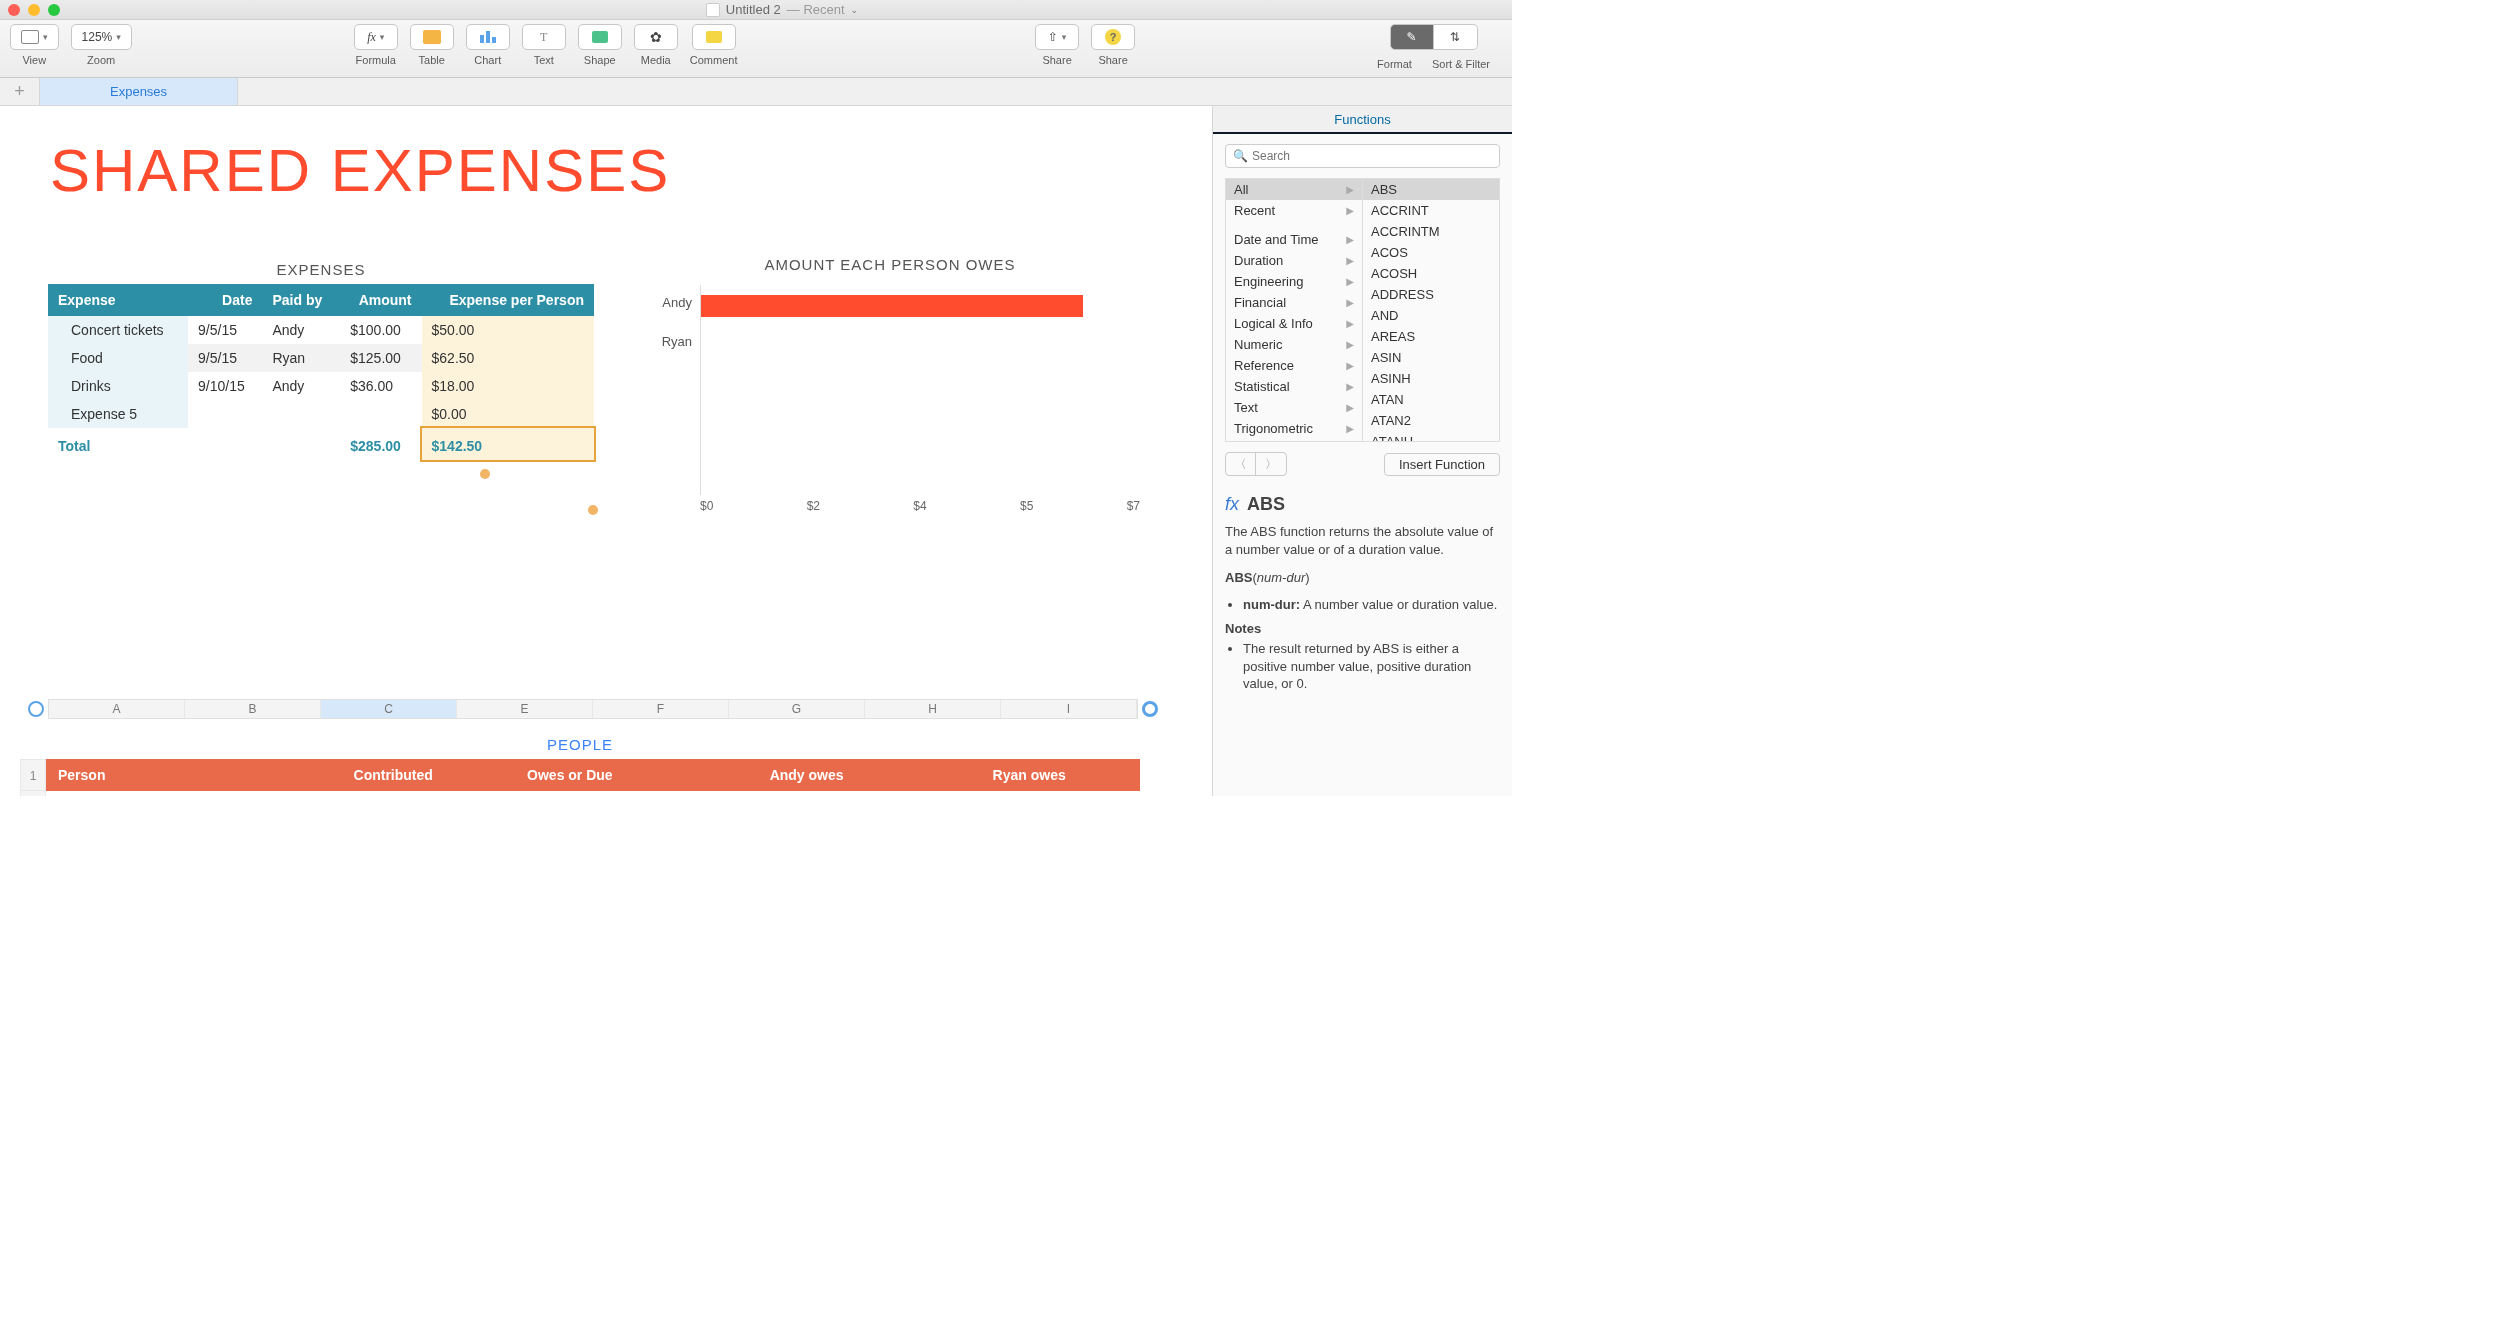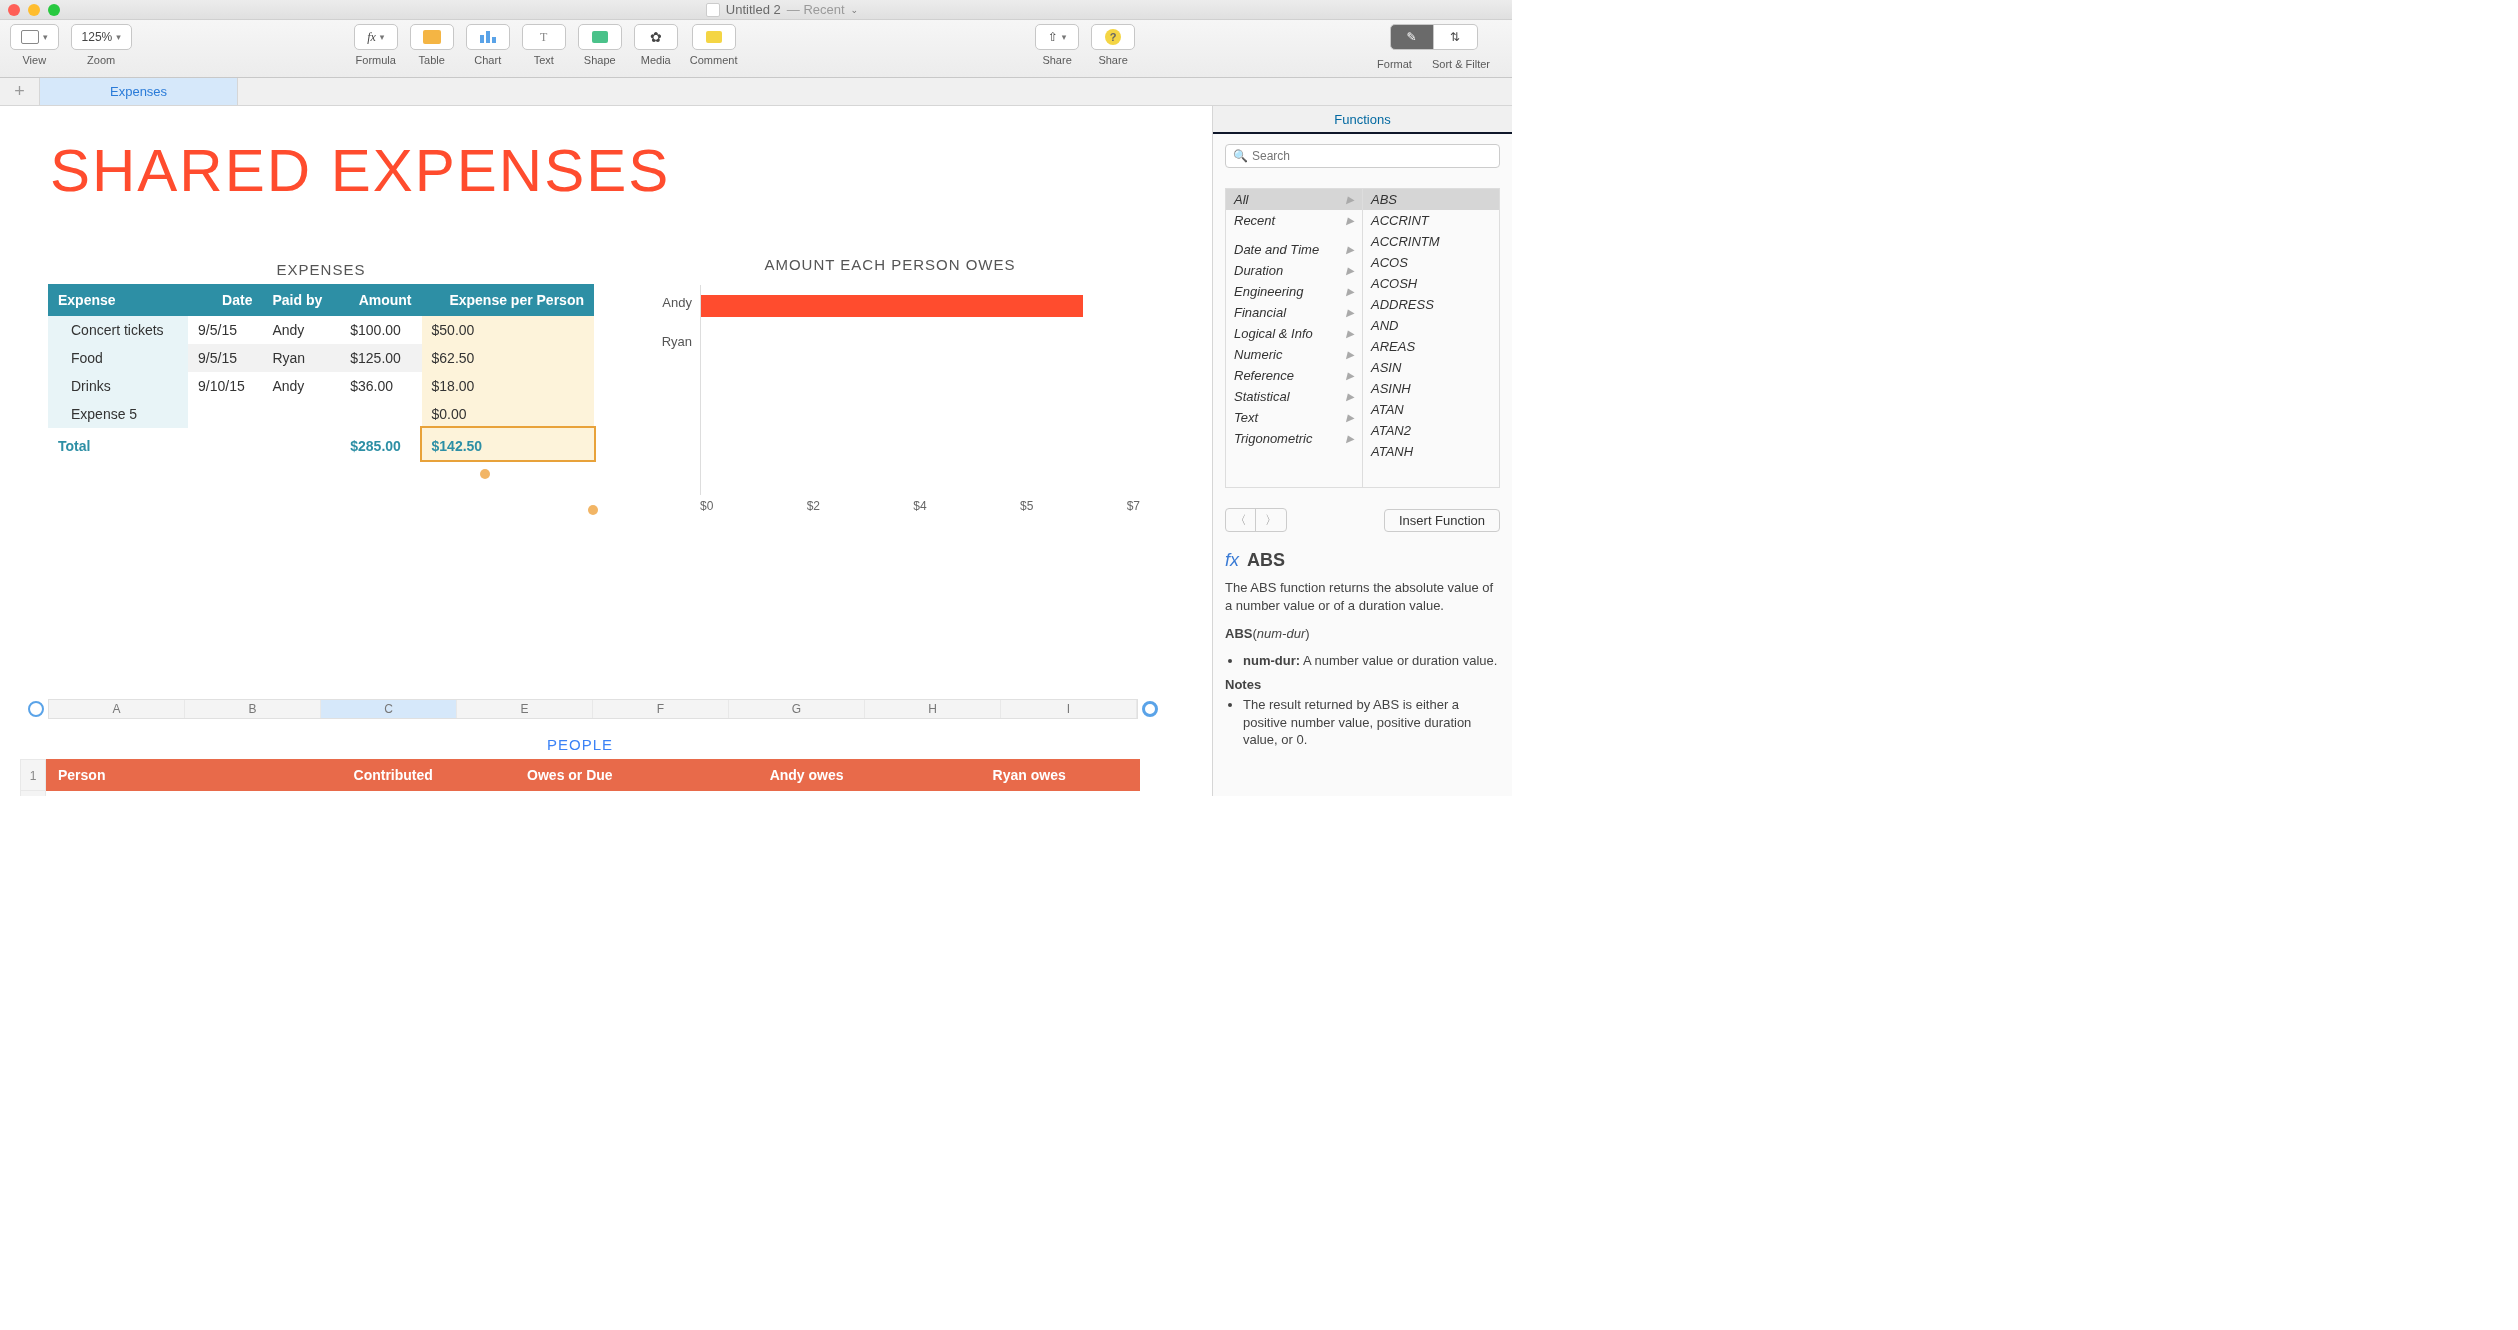--- a/index.html
+++ b/index.html
@@ -83,21 +83,21 @@
 table.ppl td.c { text-align:center; }
 .owes-red { color:#d9402a; font-weight:600; text-align:center; }
 
 
 .side-hdr { height:28px; background:#f0f0f0; border-bottom:2px solid #0f172a; display:flex; align-items:center; justify-content:center; font-size:13px; color:#0369a1; }
 .side-search { margin:10px 12px; }
 .side-search input { width:100%; height:24px; border:1px solid #ccc; border-radius:4px; padding:0 8px 0 26px; font-size:12px; background:#fff; }
 .search-wrap { position:relative; }
 .search-wrap .mag { position:absolute; left:8px; top:5px; color:#999; font-size:12px; }
 
-.cat-panel { display:flex; margin:10px 12px; height:300px; border:1px solid #ddd;font-style:italic; }
+.cat-panel { display:flex; margin:0 12px; height:264px; border:1px solid #ddd; }
 .cat-left, .cat-right { flex:1; overflow:auto; }
 .cat-left { border-right:1px solid #ddd; }
 .cat-item { padding:3px 8px; font-size:13px; color:#333; display:flex; justify-content:space-between; align-items:center; cursor:default; }
 .cat-item.sel { background:#d6d6d6; }
 .cat-item .arr { color:#aaa; font-size:10px; }
 .cat-right .fn-item { padding:3px 8px; font-size:13px; }
 .fn-item.sel { background:#d6d6d6; }
 
 .side-nav { display:flex; justify-content:space-between; margin:10px 12px; align-items:center; }
 .navbtns { display:flex; border:1px solid #ccc; border-radius:4px; overflow:hidden; }

